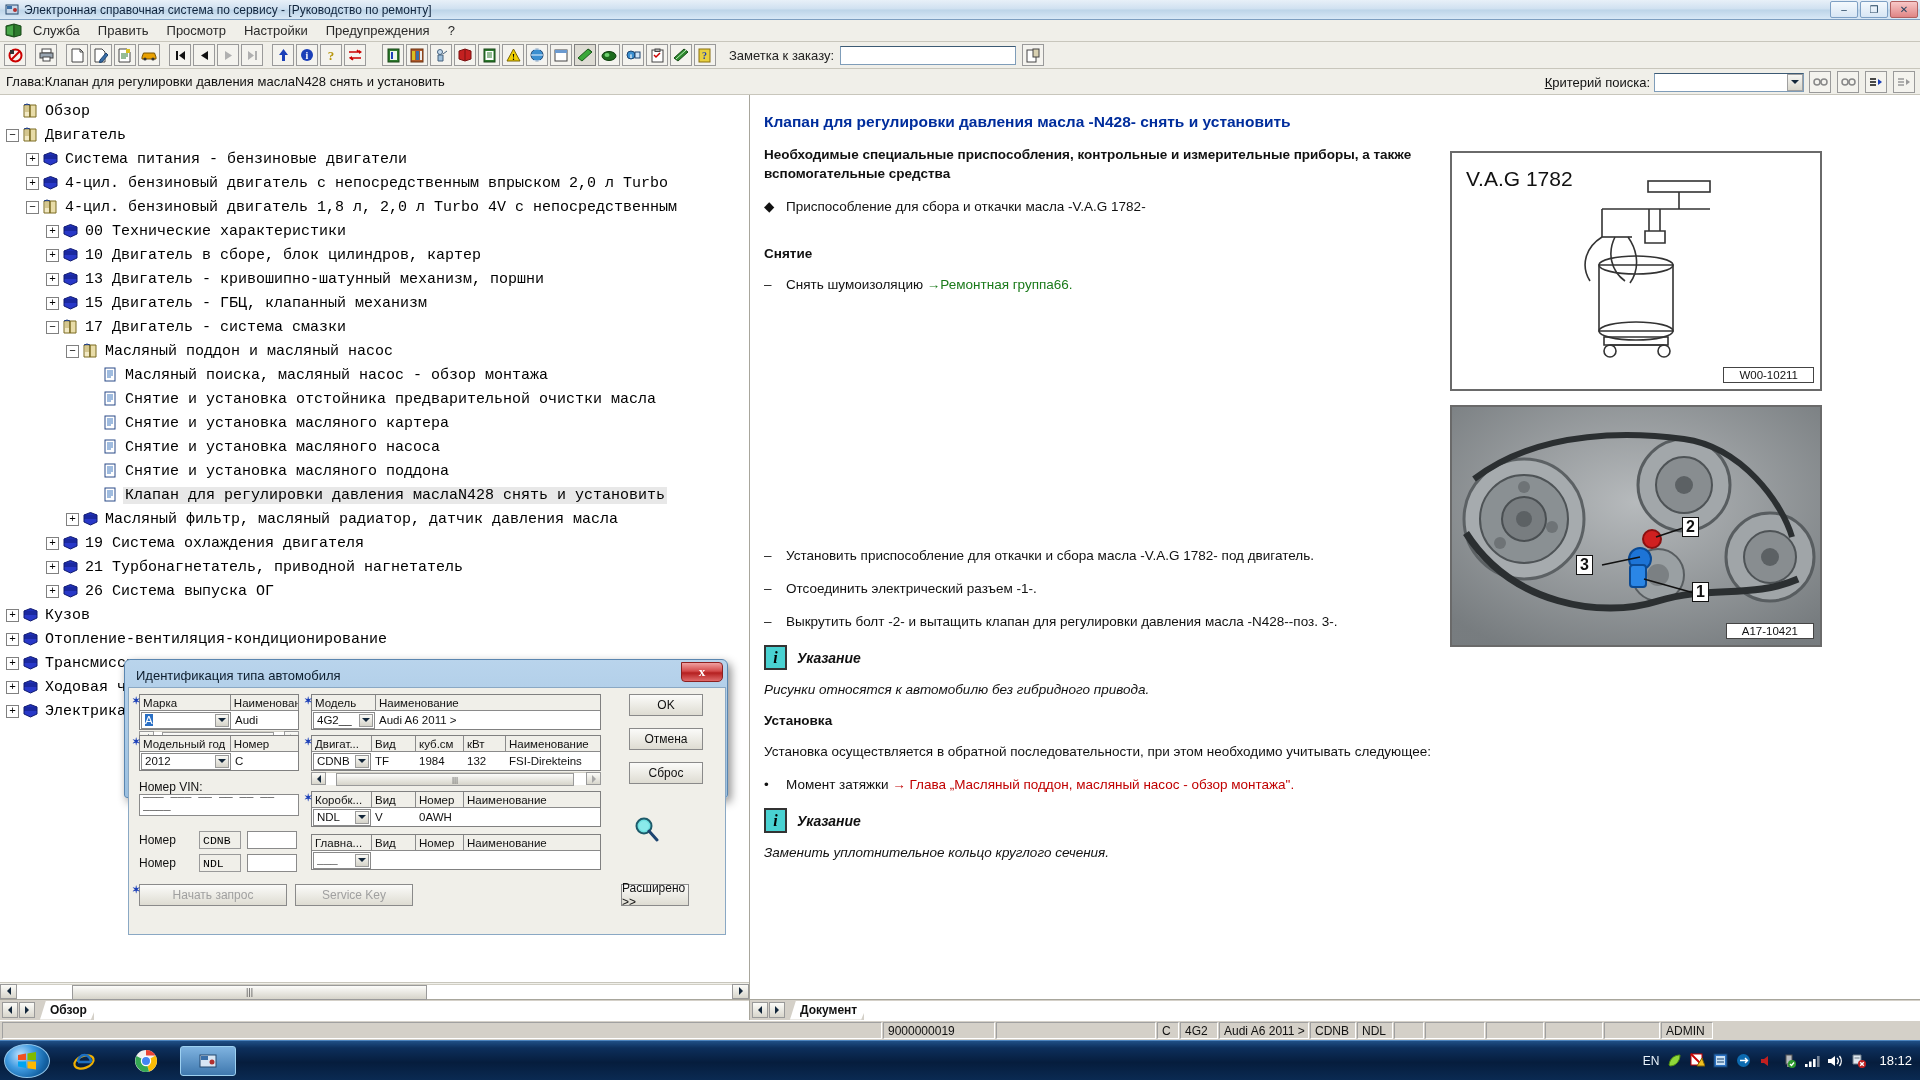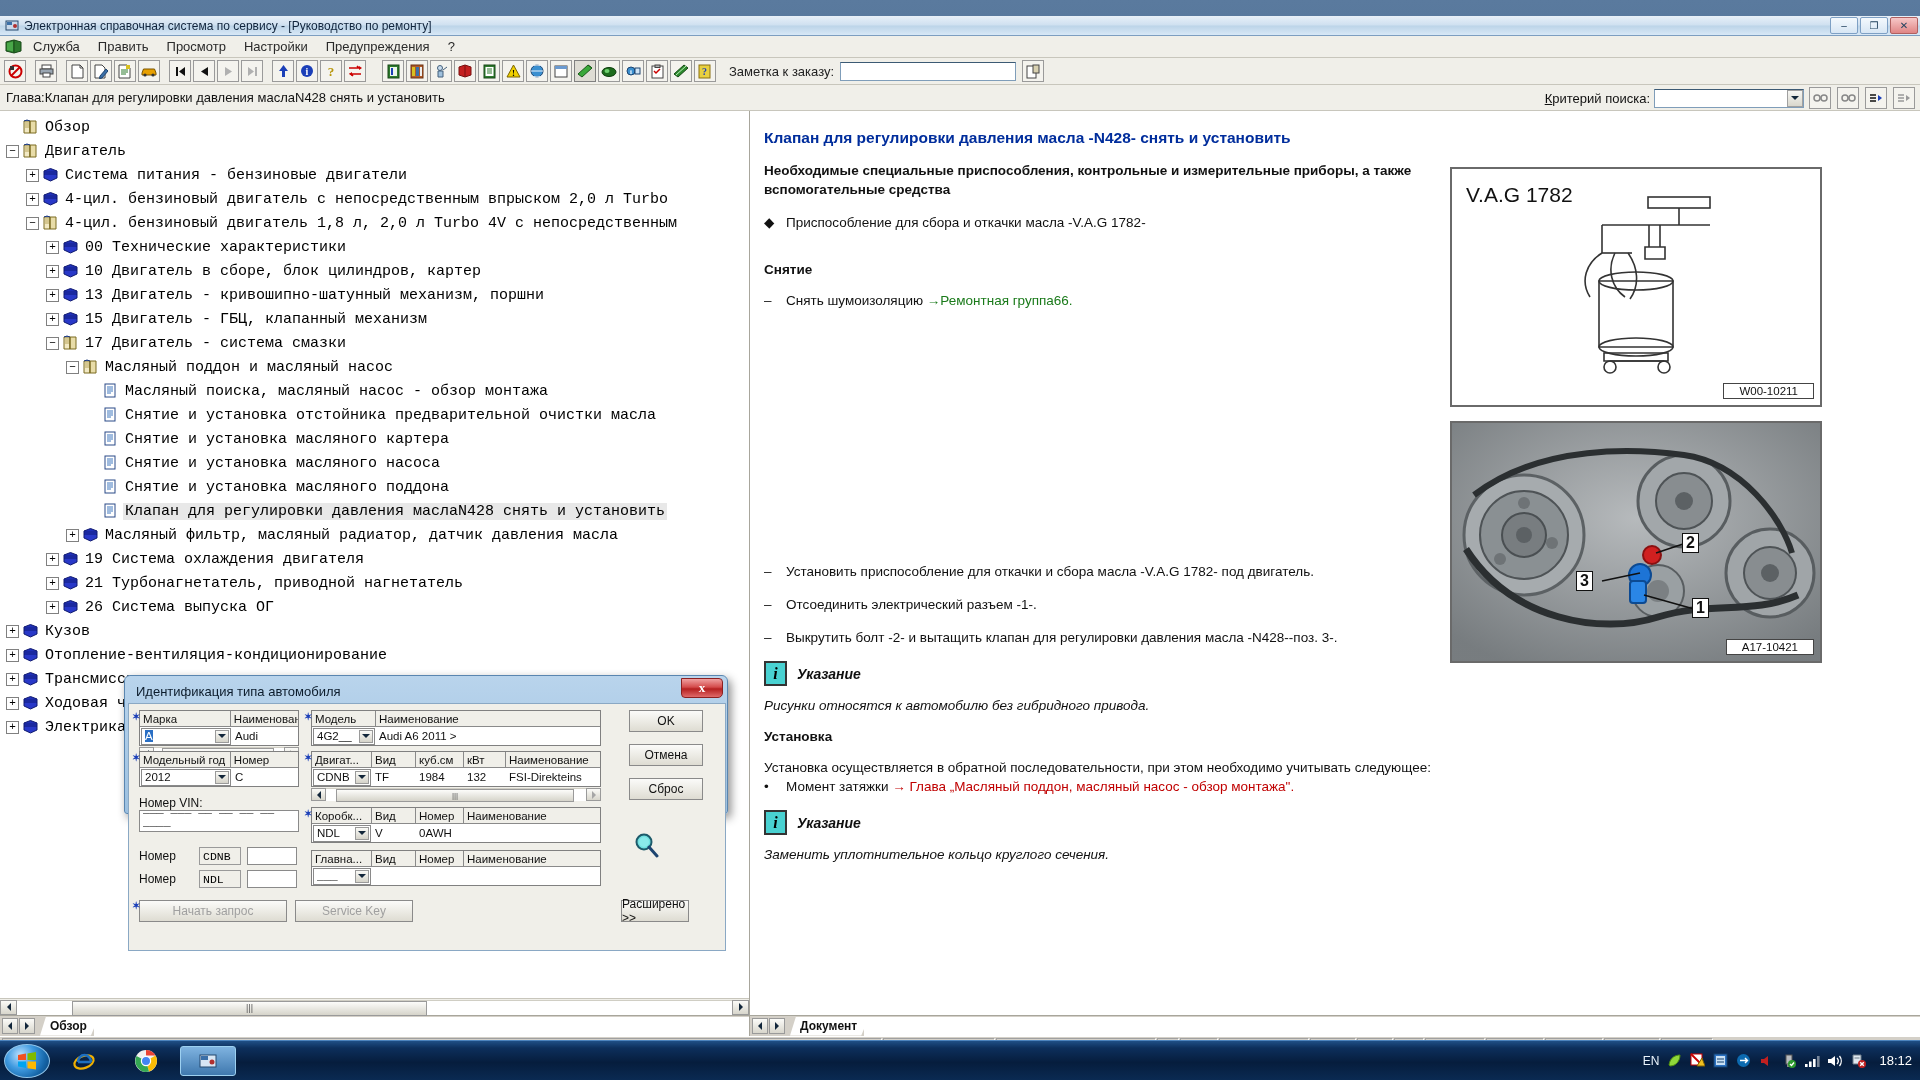--- a/index.html
+++ b/index.html
@@ -13,21 +13,21 @@
   }
 
   
   #desktop {
     position: absolute; left:0; top:0; width:1920px; height:1080px;
     background: linear-gradient(180deg,#5a7a9e 0%, #3e5f84 40%, #2e4a6b 100%);
   }
 
   
   #app-window {
-    position: absolute; left: 0; top: 16px; width: 1920px; height: 1040px;
+    position: absolute; left: 0; top: 0; width: 1920px; height: 1040px;
     background: #f0efe9;
     display: flex; flex-direction: column;
   }
 
   
   .titlebar {
     height: 20px; background: linear-gradient(180deg,#e8f0f8 0%, #cfe0f0 48%, #bcd4e8 52%, #d8e8f6 100%);
     border-bottom: 1px solid #7d9ec0;
     display: flex; align-items: center; padding: 0 2px;
     position: relative;
@@ -151,21 +151,21 @@
   .tab-rest { flex:1; height:19px; background:#fff; margin-left:-6px; }
 
   
   .right-pane { flex:1; background:#fff; display:flex; flex-direction:column; position:relative; }
   .doc-area { flex:1; display:flex; position:relative; overflow:hidden; }
   .doc-text { width: 700px; padding: 18px 16px 16px 14px; }
   .doc-figs { width: 400px; padding: 18px 16px 0 0; }
 
   .doc-h1 { color:#002d9c; font-weight:bold; font-size:15.5px; margin-bottom: 14px; }
   .doc-bold { font-weight:bold; font-size:13.5px; color:#111; line-height:19px; margin-bottom:14px; }
-  .doc-p { font-size:13.5px; color:#111; line-height:19px; }
+  .doc-p { font-size:13.5px; color:#111; line-height:19px; margin-bottom:14px; }
   .doc-li { font-size:13.5px; color:#111; line-height:19px; display:flex; margin-bottom:14px; }
   .doc-li .bullet { width: 22px; flex:none; }
   .doc-sec { font-weight:bold; font-size:13.5px; color:#111; margin-bottom:14px; }
   .lnk-green { color:#1a7a1a; }
   .lnk-red { color:#c00000; }
   .note-box { display:flex; align-items:center; gap:10px; margin-bottom: 12px; }
   .note-ico {
     width:23px; height:25px; background:#49d1d1; border:2px solid #333;
     display:flex;align-items:center;justify-content:center;
     font-weight:bold; font-style:italic; font-size:16px; color:#000;

